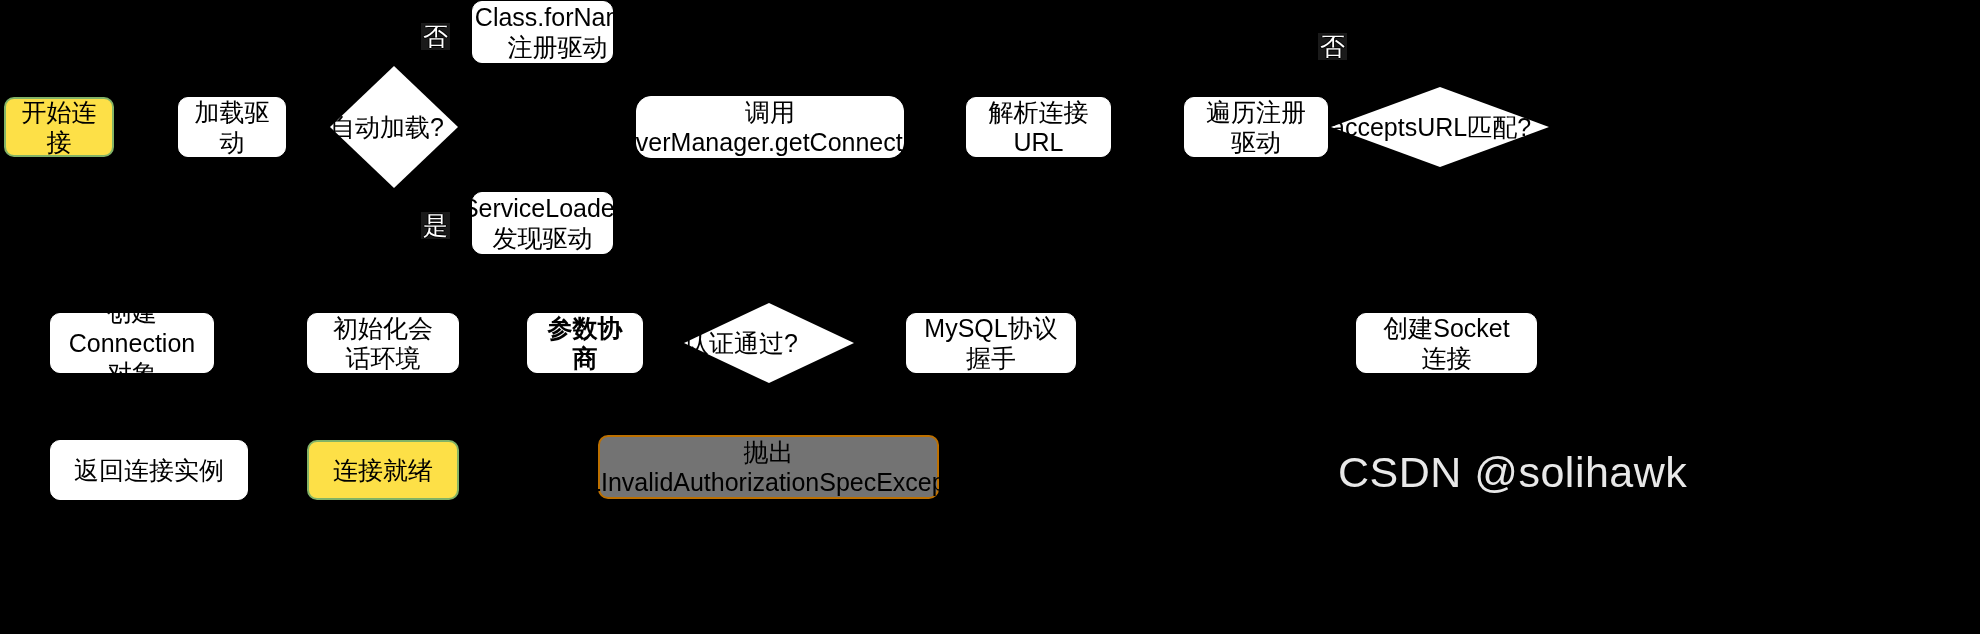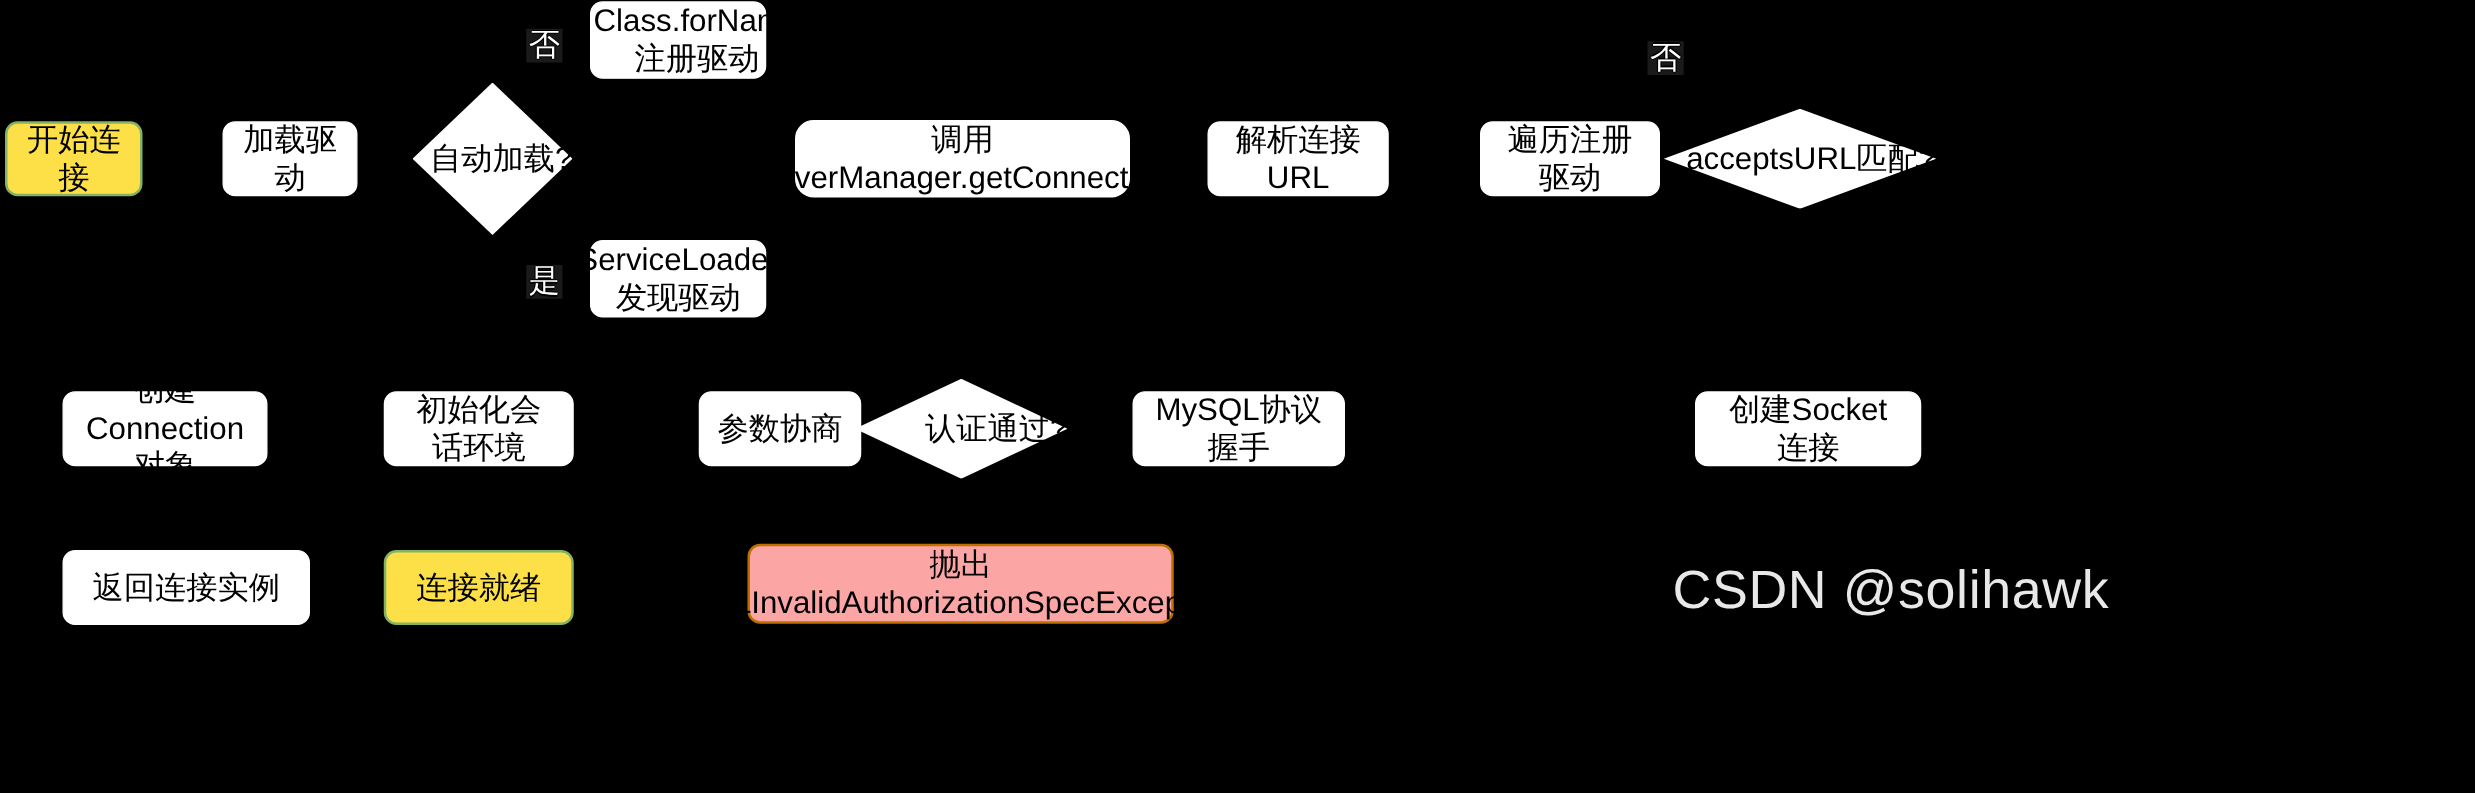--- a/index.html
+++ b/index.html
@@ -32,30 +32,30 @@
     line-height: 1.22;
     white-space: pre-line;
     padding: 6px 14px;
     border: 1px solid #ffffff;
   }
   .node.start {
     background: #fde047;
     border: 2px solid #82b366;
   }
   .node.error {
-    background: #fca5a5;
+    background: #737373;
     border: 2px solid #bd7000;
     color: #000000;
   }
   
   .diamond {
     position: absolute;
     display: flex;
     align-items: center;
-    justify-content: flex-end;
+    justify-content: flex-start;
   }
   .diamond .shape {
     position: absolute;
     left: 0; top: 0;
     width: 100%;
     height: 100%;
     background: #ffffff;
     clip-path: polygon(50% 0%, 100% 50%, 50% 100%, 0% 50%);
     border-radius: 6px;
   }
@@ -153,21 +153,21 @@
   </div>
 
   <div class="node" style="left:50px; top:313px; width:164px; height:60px;">
     <span>创建Connection对象</span>
   </div>
 
   <div class="node" style="left:307px; top:313px; width:152px; height:60px;">
     <span>初始化会话环境</span>
   </div>
 
-  <div class="node" style="left:559px; top:313px; width:130px; height:60px;">
+  <div class="node" style="left:527px; top:313px; width:116px; height:60px;font-weight:bold;">
     <span>参数协商</span>
   </div>
 
   <div class="diamond" style="left:684px; top:303px; width:170px; height:80px;">
     <span class="shape"></span>
     <span class="dlabel">认证通过?</span>
   </div>
 
   <div class="node" style="left:906px; top:313px; width:170px; height:60px;">
     <span>MySQL协议握手</span>

